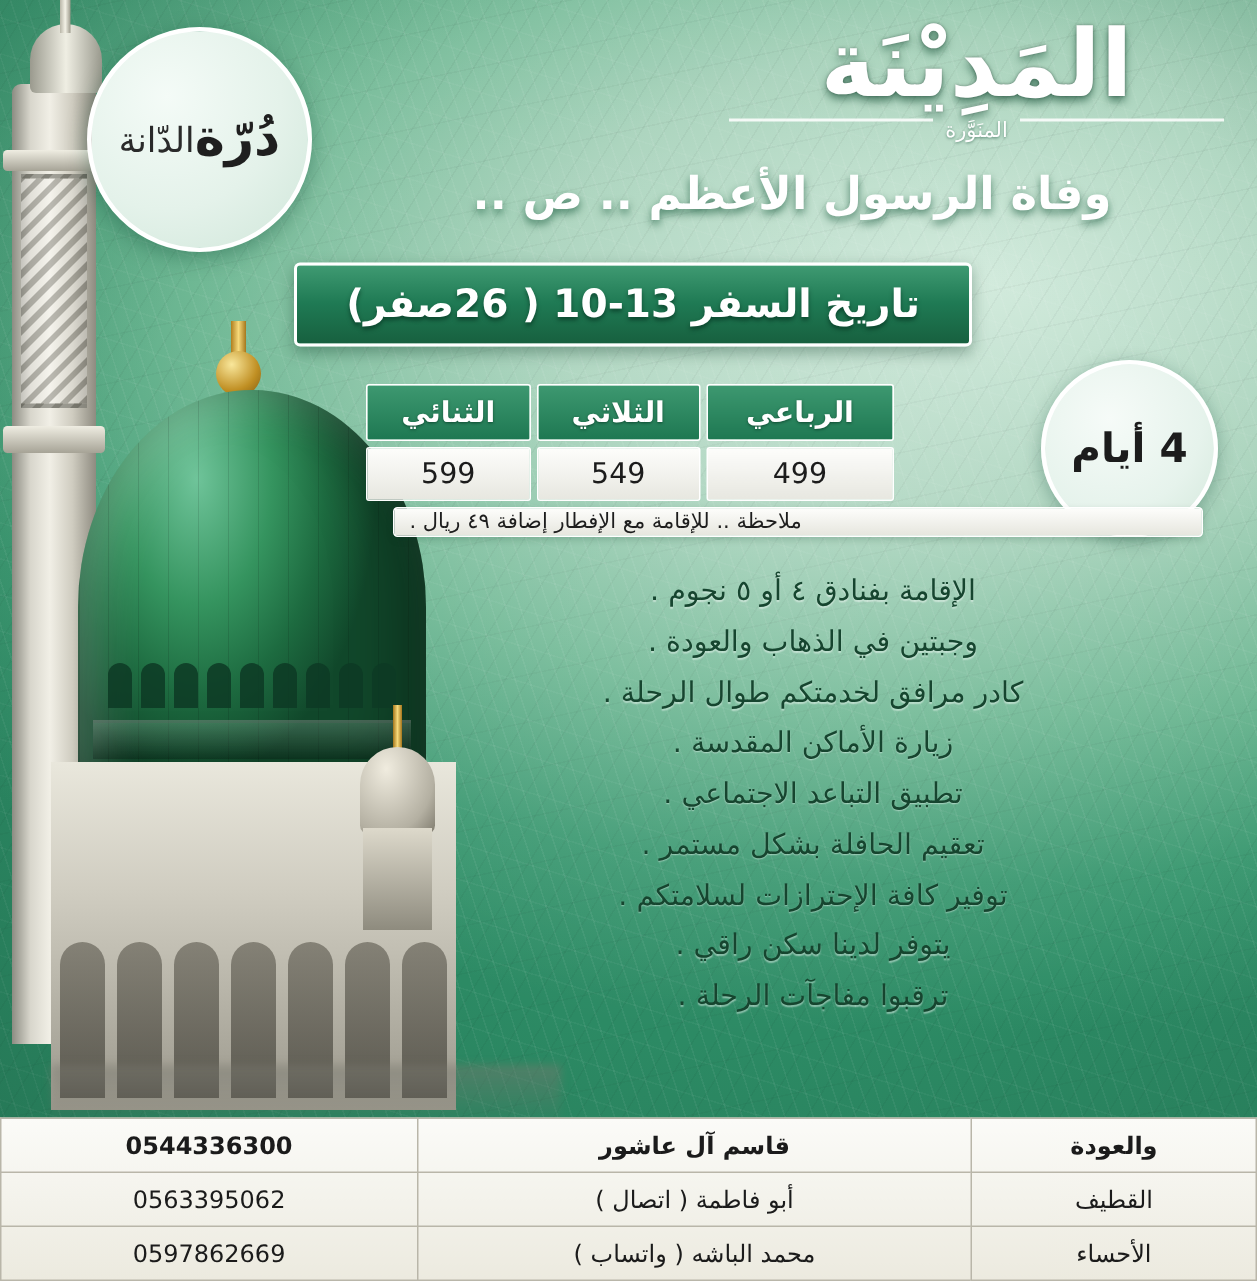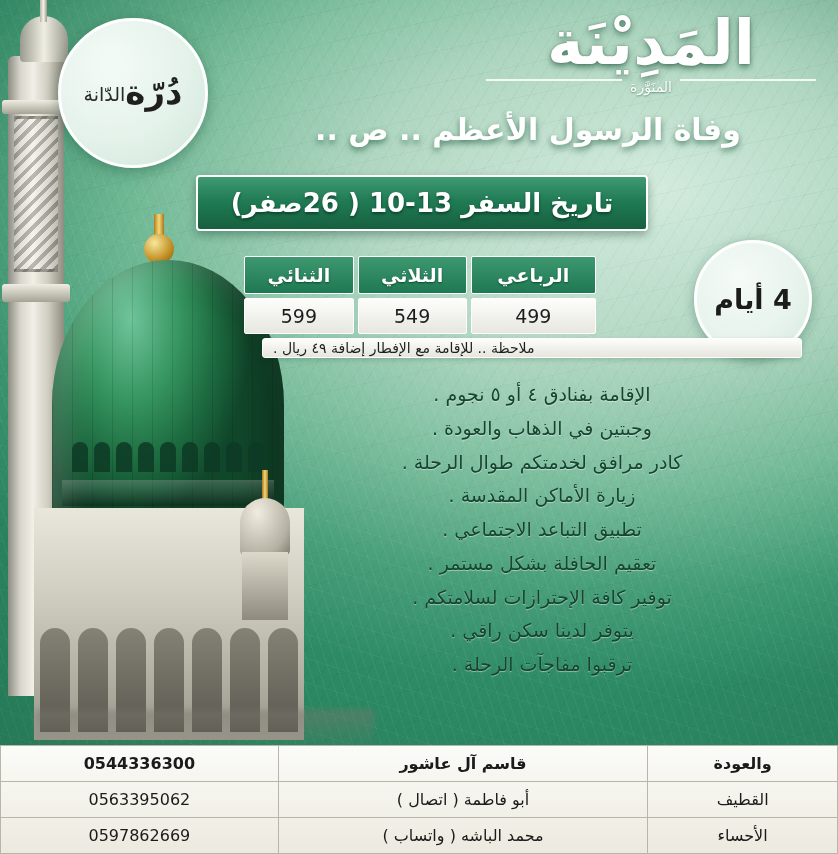--- a/index.html
+++ b/index.html
@@ -175,21 +175,21 @@
   .badge-circle {
     position: absolute; left: 58px; top: 18px;
     width: 150px; height: 150px; border-radius: 50%;
     background: radial-gradient(circle at 35% 30%, #f4fbf7 0%, #e4f2ea 55%, #cfe6d9 100%);
     border: 3px solid #ffffff;
     box-shadow: 0 4px 14px rgba(0,60,40,0.35);
     display: flex; flex-direction: row; align-items: center; justify-content: center;
     direction: rtl;
   }
   .badge-main { font-size: 34px; font-weight: bold; color: #1f1f1f; line-height: 1.1; }
-  .badge-sub  { font-size: 19px; color: #2a2a2a; margin-top: 2px; }
+  .badge-sub  { font-size: 23px; color: #2a2a2a; margin-top: 2px; }
 
   .headline {
     position: absolute; right: 30px; top: 112px; width: 560px;
     text-align: center; direction: rtl;
     font-size: 30px; font-weight: bold; color: #ffffff;
     text-shadow: 0 3px 6px rgba(0,70,40,0.6);
   }
 
   
   .date-ribbon {

